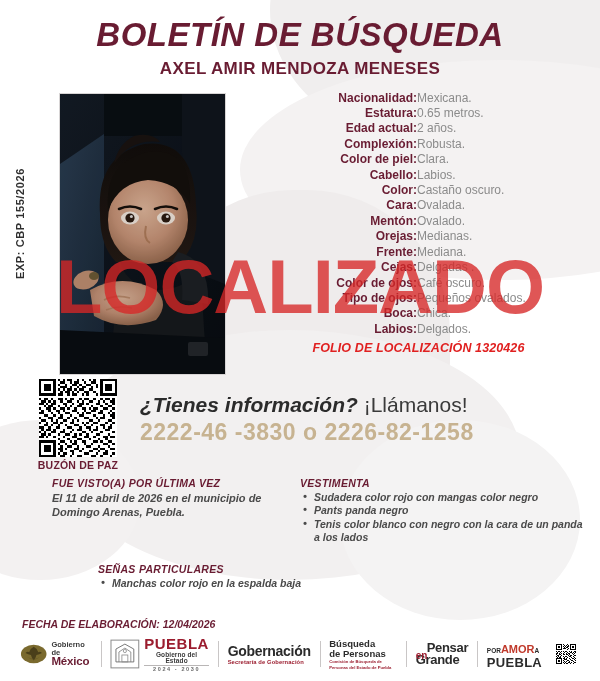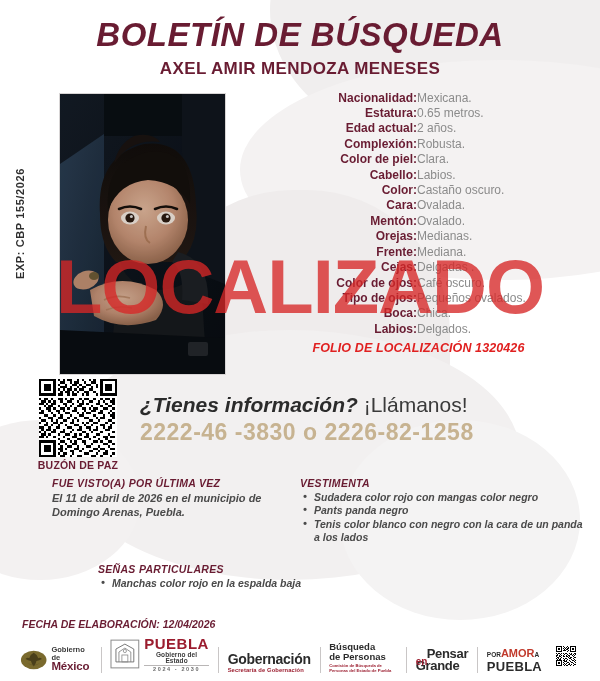--- a/index.html
+++ b/index.html
@@ -131,21 +131,21 @@
   
   .senas { position:relative; z-index:2; margin-top:24px; padding-left:52px;margin-left:46px; }
 
   
   .footer { position:absolute; left:0; bottom:0; width:588px; z-index:3; }
   .fecha {
     font-size:10.5px; font-weight:bold; font-style:italic;
     color:#691c32; padding-left:22px; margin-bottom:6px;
   }
   .logos {
-    display:flex; align-items:flex-end; gap:0px;
+    display:flex; align-items:center; gap:0px;
     padding:0 12px 8px 20px;
   }
   .logo { display:flex; align-items:center; }
   .sep { width:1px; height:26px; background:#c9c6c6; margin:0 9px; }
 
   .mx-eagle { width:30px; height:22px; }
   .mx-txt { line-height:1.02; margin-left:4px; }
   .mx-txt .t1 { font-size:7.5px; font-weight:bold; color:#3a3a3a; }
   .mx-txt .t2 { font-size:11.5px; font-weight:bold; color:#691c32; letter-spacing:-0.2px; }
 

